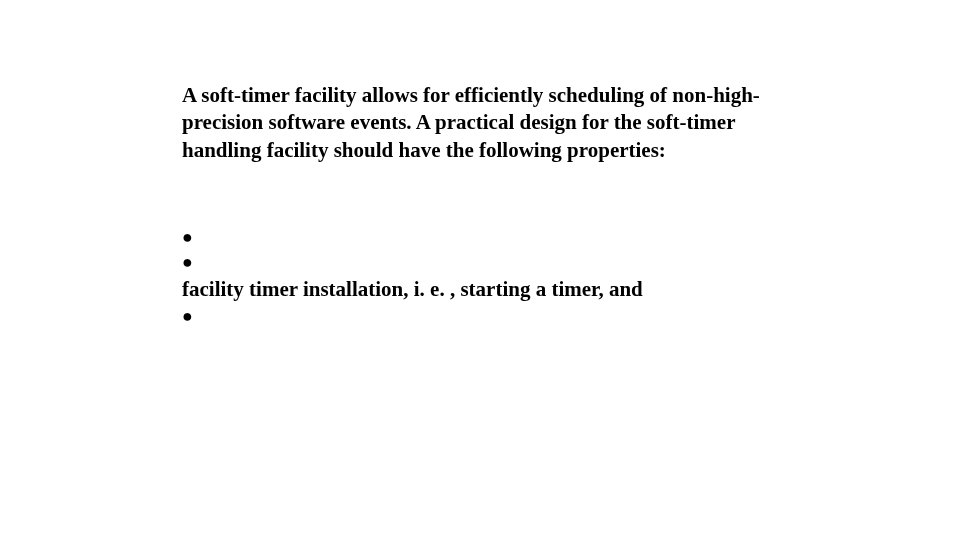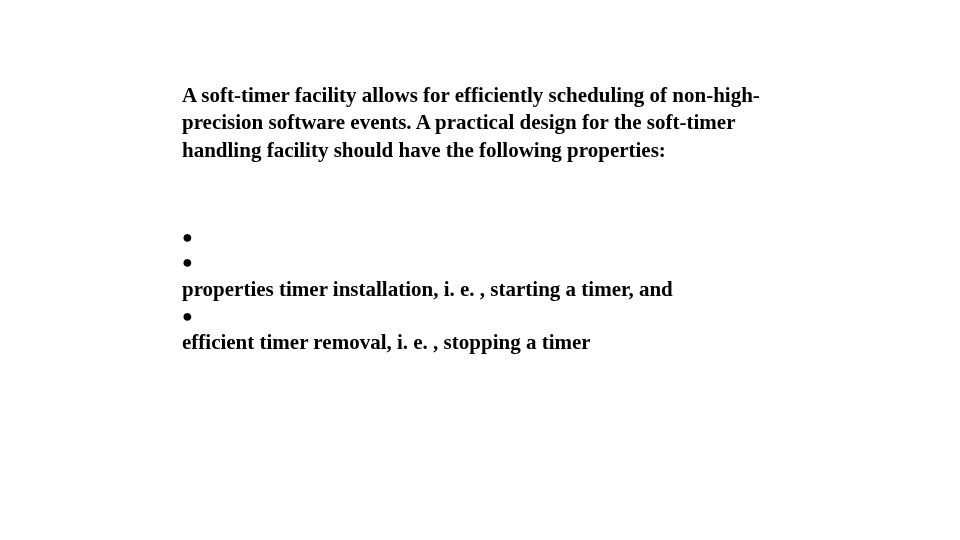--- a/index.html
+++ b/index.html
@@ -41,18 +41,17 @@
 </head>
 <body>
 
 <div class="page">
 
   <div class="intro">A soft-timer facility allows for efficiently scheduling of non-high-precision software events. A practical design for the soft-timer handling facility should have the following properties:</div>
 
   <div class="list">
     <div class="bullet">●</div>
     <div class="bullet">●</div>
-    <div>properties timer installation, i. e. , starting a timer, and</div>
+    <div>facility timer installation, i. e. , starting a timer, and</div>
     <div class="bullet">●</div>
-    <div>efficient timer removal, i. e. , stopping a timer</div>
   </div>
 
 </div>
 
 </body></html>

